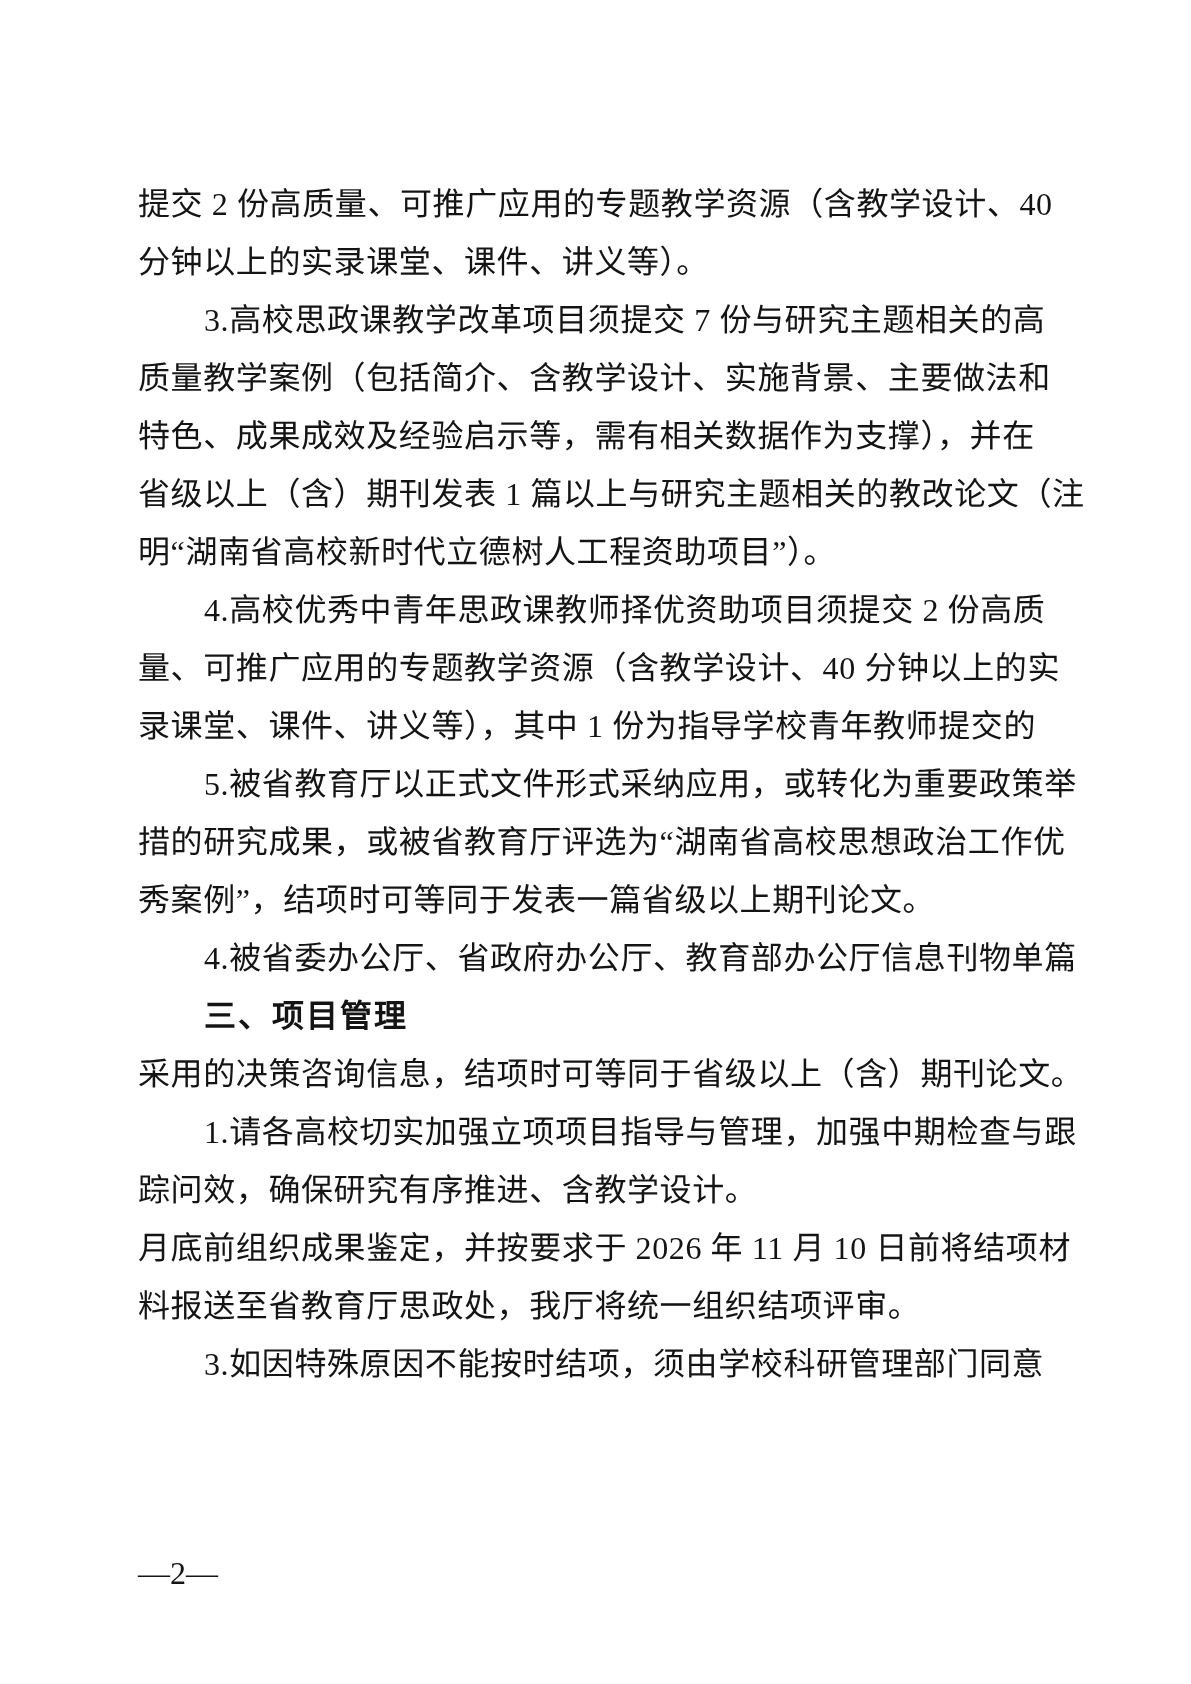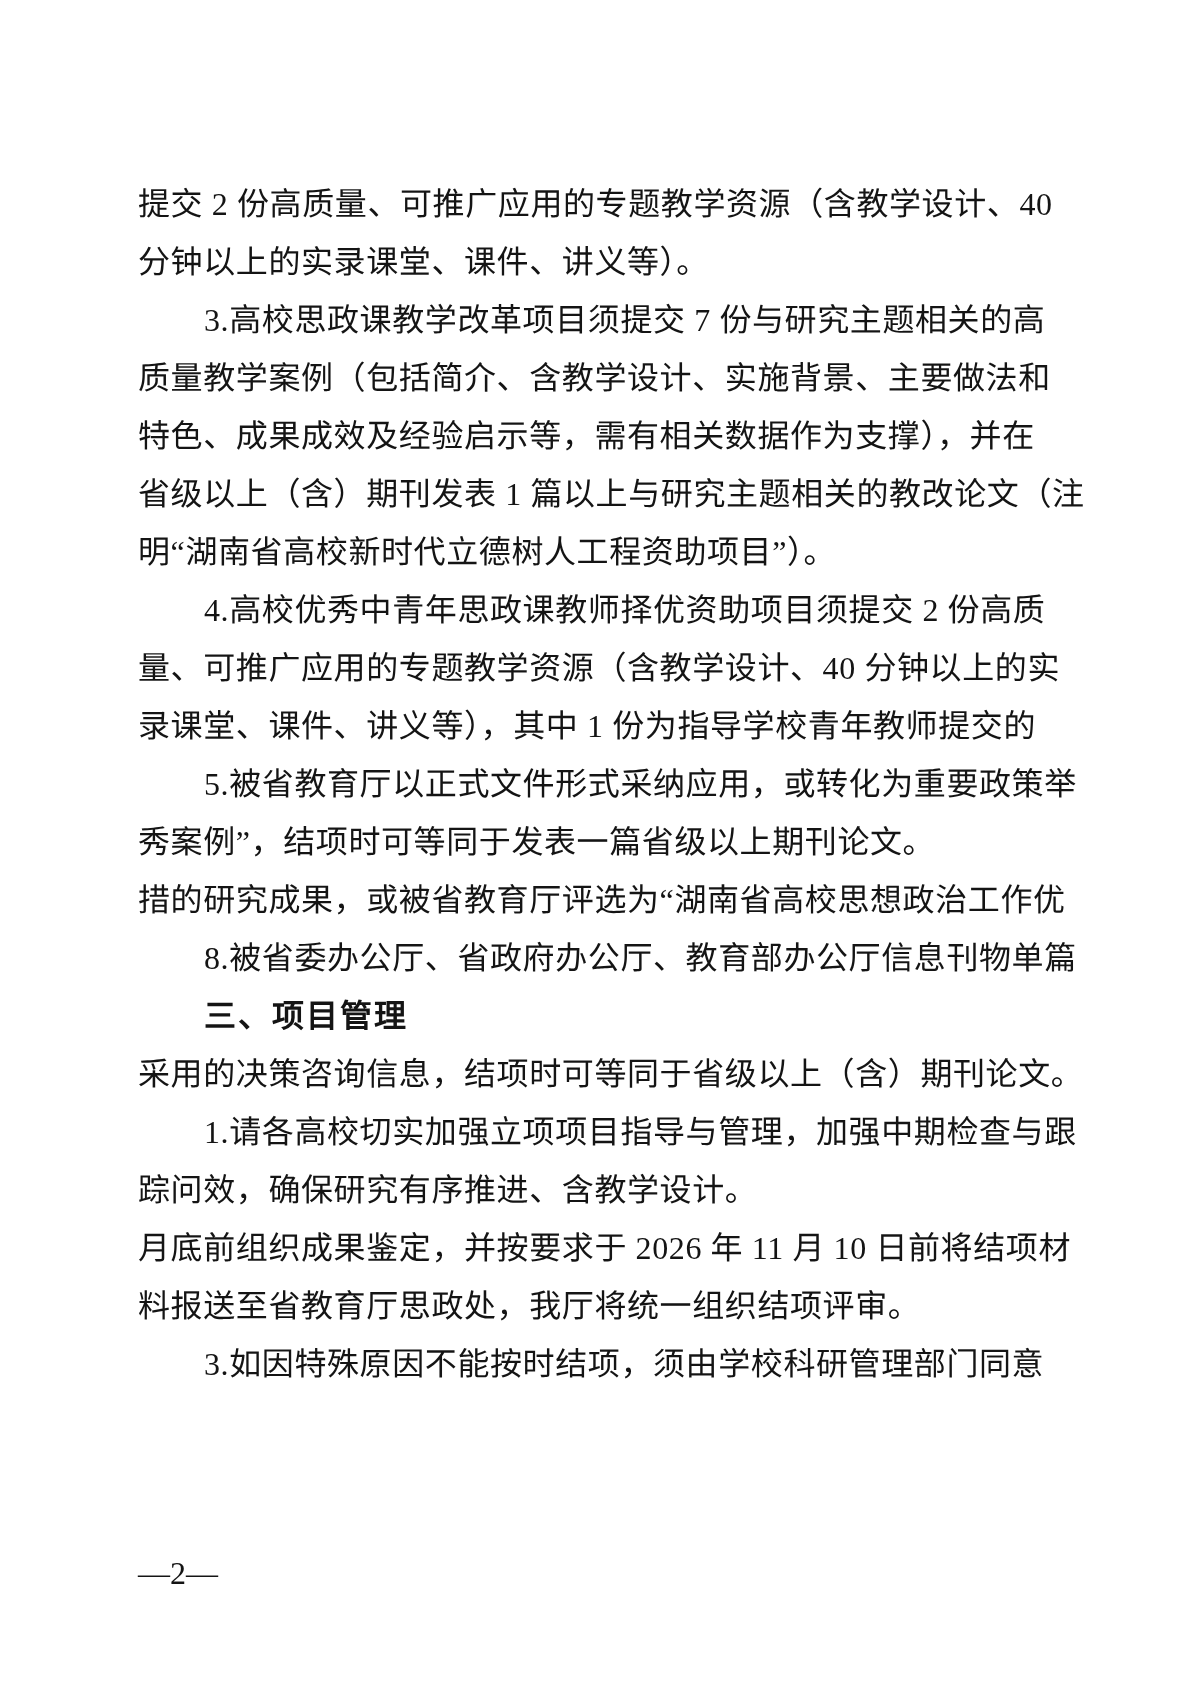--- a/index.html
+++ b/index.html
@@ -61,23 +61,23 @@
       <div class="line">分钟以上的实录课堂、课件、讲义等）。</div>
       <div class="line indent">3.高校思政课教学改革项目须提交 7 份与研究主题相关的高</div>
       <div class="line">质量教学案例（包括简介、含教学设计、实施背景、主要做法和</div>
       <div class="line">特色、成果成效及经验启示等，需有相关数据作为支撑），并在</div>
       <div class="line">省级以上（含）期刊发表 1 篇以上与研究主题相关的教改论文（注</div>
       <div class="line">明“湖南省高校新时代立德树人工程资助项目”）。</div>
       <div class="line indent">4.高校优秀中青年思政课教师择优资助项目须提交 2 份高质</div>
       <div class="line">量、可推广应用的专题教学资源（含教学设计、40 分钟以上的实</div>
       <div class="line">录课堂、课件、讲义等），其中 1 份为指导学校青年教师提交的</div>
       <div class="line indent">5.被省教育厅以正式文件形式采纳应用，或转化为重要政策举</div>
+      <div class="line">措的研究成果，或被省教育厅评选为“湖南省高校思想政治工作优</div>
       <div class="line">秀案例”，结项时可等同于发表一篇省级以上期刊论文。</div>
-      <div class="line">措的研究成果，或被省教育厅评选为“湖南省高校思想政治工作优</div>
-      <div class="line indent">8.被省委办公厅、省政府办公厅、教育部办公厅信息刊物单篇</div>
+      <div class="line indent">4.被省委办公厅、省政府办公厅、教育部办公厅信息刊物单篇</div>
       <div class="line heading indent">三、项目管理</div>
       <div class="line">采用的决策咨询信息，结项时可等同于省级以上（含）期刊论文。</div>
       <div class="line indent">1.请各高校切实加强立项项目指导与管理，加强中期检查与跟</div>
       <div class="line">踪问效，确保研究有序推进、含教学设计。</div>
       <div class="line">月底前组织成果鉴定，并按要求于 2026 年 11 月 10 日前将结项材</div>
       <div class="line">料报送至省教育厅思政处，我厅将统一组织结项评审。</div>
       <div class="line indent">3.如因特殊原因不能按时结项，须由学校科研管理部门同意</div>
     </div>
   <div class="page-footer">—2—</div>
 </div>

